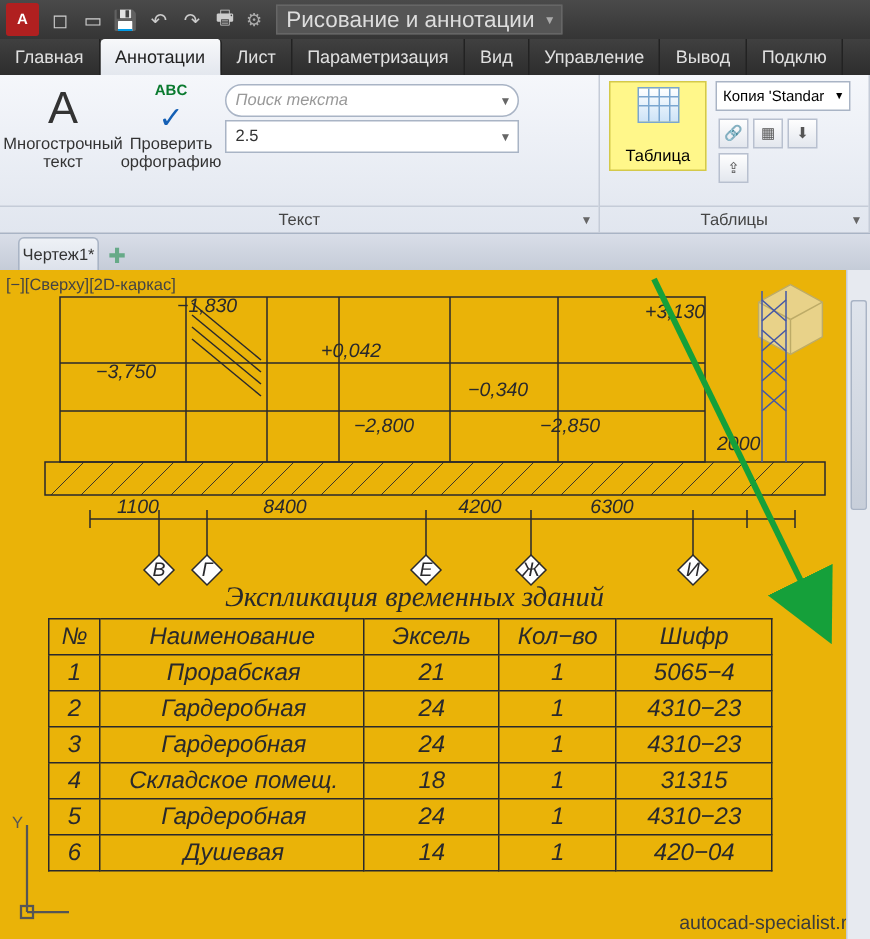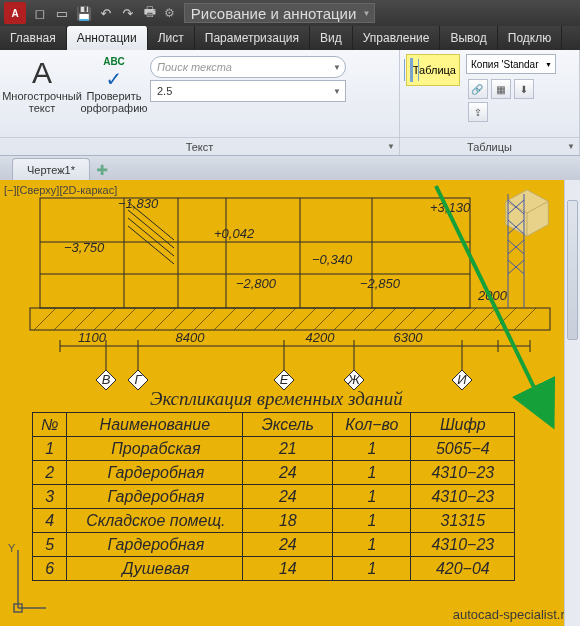--- a/index.html
+++ b/index.html
@@ -25,33 +25,33 @@
 .panel-title { height:18px; font-size:11px; color:#444; text-align:center; border-top:1px solid #c5ccd8; display:flex; align-items:center; justify-content:center; position:relative; }
 .panel-title .drop { position:absolute; right:4px; font-size:8px; color:#666; }
 .bigbtn { display:flex; flex-direction:column; align-items:center; width:72px; font-size:11px; color:#333; text-align:center; cursor:pointer; padding:2px; }
 .bigbtn .ico { width:32px; height:34px; display:flex; align-items:center; justify-content:center; font-size:30px; color:#333; }
 .abc { font-size:10px; color:#0a7a2f; font-weight:bold; }
 .check { color:#1560b5; font-size:20px; }
 .stylecol { width:196px; display:flex; flex-direction:column; gap:2px; padding:2px 0; }
 .combo { height:22px; background:#fff; border:1px solid #a9b4c5; font-size:11px; color:#333; padding:0 18px 0 6px; position:relative; display:flex; align-items:center; }
 .combo::after { content:"▼"; position:absolute; right:4px; font-size:8px; color:#666; }
 .combo.search { color:#999; font-style:italic;border-radius:11px; }
-.tablebtn { width:54px; display:flex; flex-direction:row; align-items:center; background:#fff78a; border:1px solid #d4c94a; padding:3px; font-size:11px; cursor:pointer; }
+.tablebtn { width:65px; display:flex; flex-direction:column; align-items:center; background:#fff78a; border:1px solid #d4c94a; padding:3px; font-size:11px; cursor:pointer;gap:16px; }
 .tablebtn .grid { width:28px; height:24px; background:linear-gradient(#fff,#cde3f7); border:1px solid #7aa6d0; position:relative; }
 .tablebtn .grid::before,.tablebtn .grid::after { content:""; position:absolute; background:#7aa6d0; }
 .tablebtn .grid::before { left:0; right:0; top:50%; height:1px; box-shadow:0 -6px 0 #7aa6d0; }
 .tablebtn .grid::after { top:0; bottom:0; left:50%; width:1px; box-shadow:-7px 0 0 #7aa6d0,7px 0 0 #7aa6d0; }
 .minibtns { display:flex; flex-wrap:wrap; gap:3px; padding:2px; width:90px; align-content:flex-start; }
 .mini { width:20px; height:20px; border:1px solid #b8c0cf; background:linear-gradient(#fefefe,#e3e7ee); font-size:10px; display:flex; align-items:center; justify-content:center; color:#555; cursor:pointer; }
 .stylecombo { height:20px; width:90px; background:#fff; border:1px solid #a9b4c5; font-size:10px; padding:0 14px 0 4px; position:relative; display:flex; align-items:center; margin-bottom:3px; }
 .stylecombo::after { content:"▼"; position:absolute; right:3px; font-size:7px; }
 
 
 .doctabs { height:24px; background:linear-gradient(#d9dee8,#c5ccd8); display:flex; align-items:flex-end; padding:0 12px; gap:2px; }
-.doctab { height:22px; padding:0 14px; font-size:11px; color:#333; background:linear-gradient(#eef1f6,#dde2eb); border:1px solid #a9b4c5; border-bottom:none; border-radius:4px 4px 0 0; display:flex; align-items:center; cursor:pointer; }
+.doctab { height:22px; padding:0 2px; font-size:11px; color:#333; background:linear-gradient(#eef1f6,#dde2eb); border:1px solid #a9b4c5; border-bottom:none; border-radius:4px 4px 0 0; display:flex; align-items:center; cursor:pointer; }
 .doctab.active { background:#f7f9fc; }
 .doctab .x { margin-left:10px; color:#888; font-size:10px; }
 .newdoc { width:20px; height:20px; color:#6a8; font-size:14px; display:flex; align-items:center; justify-content:center; cursor:pointer; }
 
 
 .canvas { position:relative; height:446px; background:#eab308; overflow:hidden; }
 .viewlabel { position:absolute; top:4px; left:4px; font-size:11px; color:#444; }
 .drawing { position:absolute; top:0; left:0; right:0; height:220px; }
 .drawing svg { width:100%; height:100%; }
 

